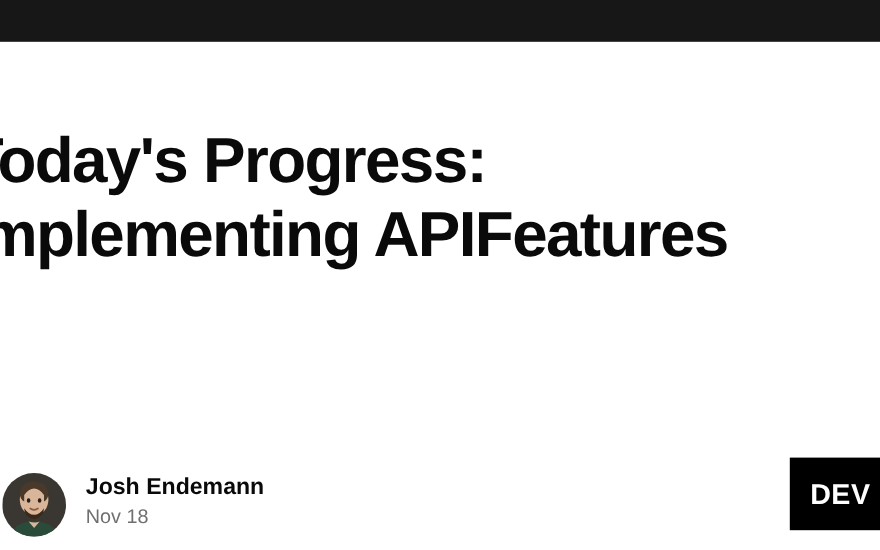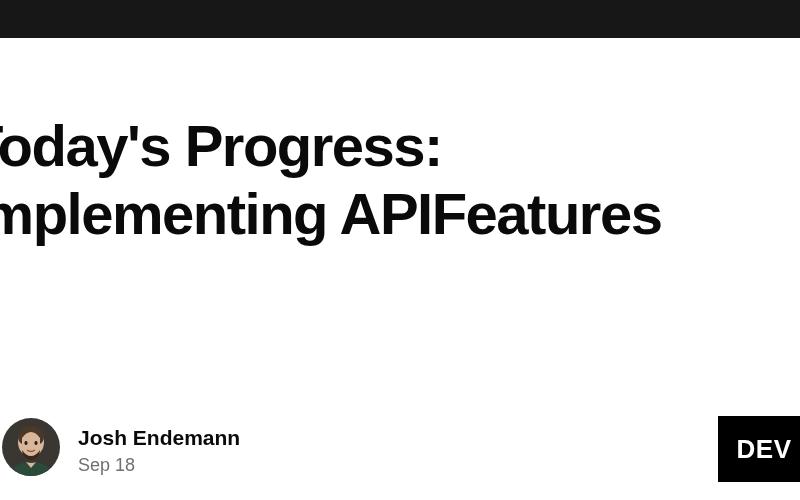--- a/index.html
+++ b/index.html
@@ -28,23 +28,23 @@
     left: -32px;
     font-size: 58px;
     font-weight: 800;
     letter-spacing: -1.5px;
     line-height: 1.18;
     color: #0a0a0a;
   }
   .byline {
     position: absolute;
     left: 2px;
-    bottom: 24px;
+    bottom: 12px;
     display: flex;
-    align-items: flex-end;
+    align-items: flex-start;
     gap: 18px;
     margin-top: 32px;
   }
   .avatar {
     width: 58px;
     height: 58px;
     border-radius: 50%;
     overflow: hidden;
     flex-shrink: 0;
   }
@@ -101,21 +101,21 @@
         <path d="M20 32 Q24 38 29 38 Q34 38 38 32 Q38 40 29 42 Q20 40 20 32 Z" fill="#3a2818"></path>
         <ellipse cx="24" cy="25" rx="1.6" ry="2" fill="#2a1f18"></ellipse>
         <ellipse cx="34" cy="25" rx="1.6" ry="2" fill="#2a1f18"></ellipse>
         <path d="M25 32 Q29 35 33 32" stroke="#8a5a3a" stroke-width="1.5" fill="none"></path>
         <path d="M8 58 Q10 44 29 44 Q48 44 50 58 Z" fill="#2a4a3a"></path>
         <path d="M24 44 L29 50 L34 44 Q30 46 24 44 Z" fill="#d9b59a"></path>
       </svg>
     </div>
     <div class="byline-text">
       <span class="author-name">Josh Endemann</span>
-      <span class="pub-date">Sep 18</span>
+      <span class="pub-date">Nov 18</span>
     </div>
   </div>
 
   <div class="dev-badge">
     <span>DEV</span>
   </div>
 
 </div>
 
 </body></html>

